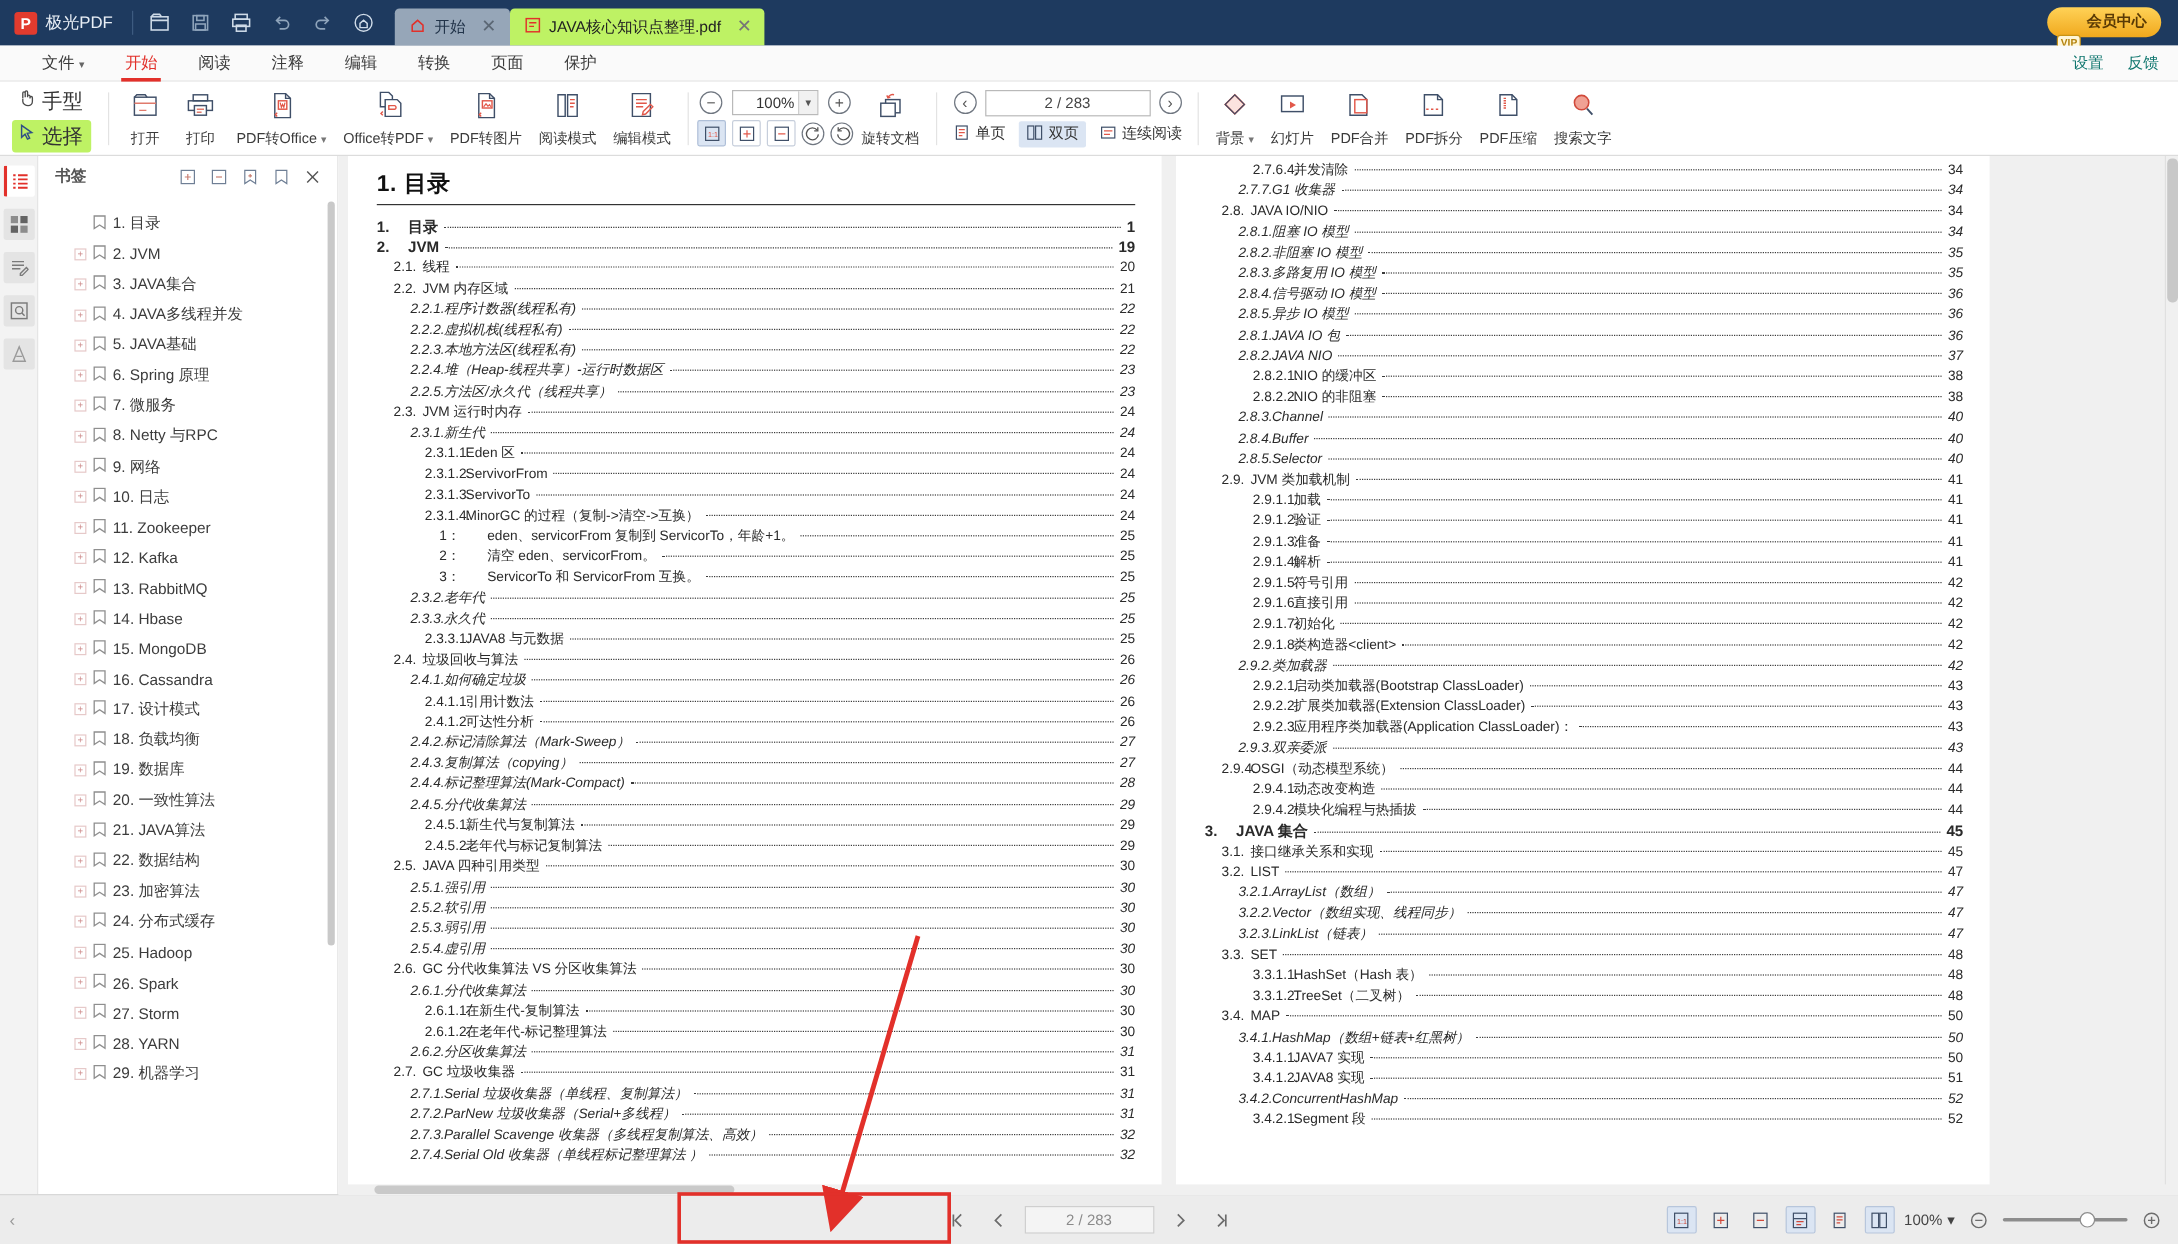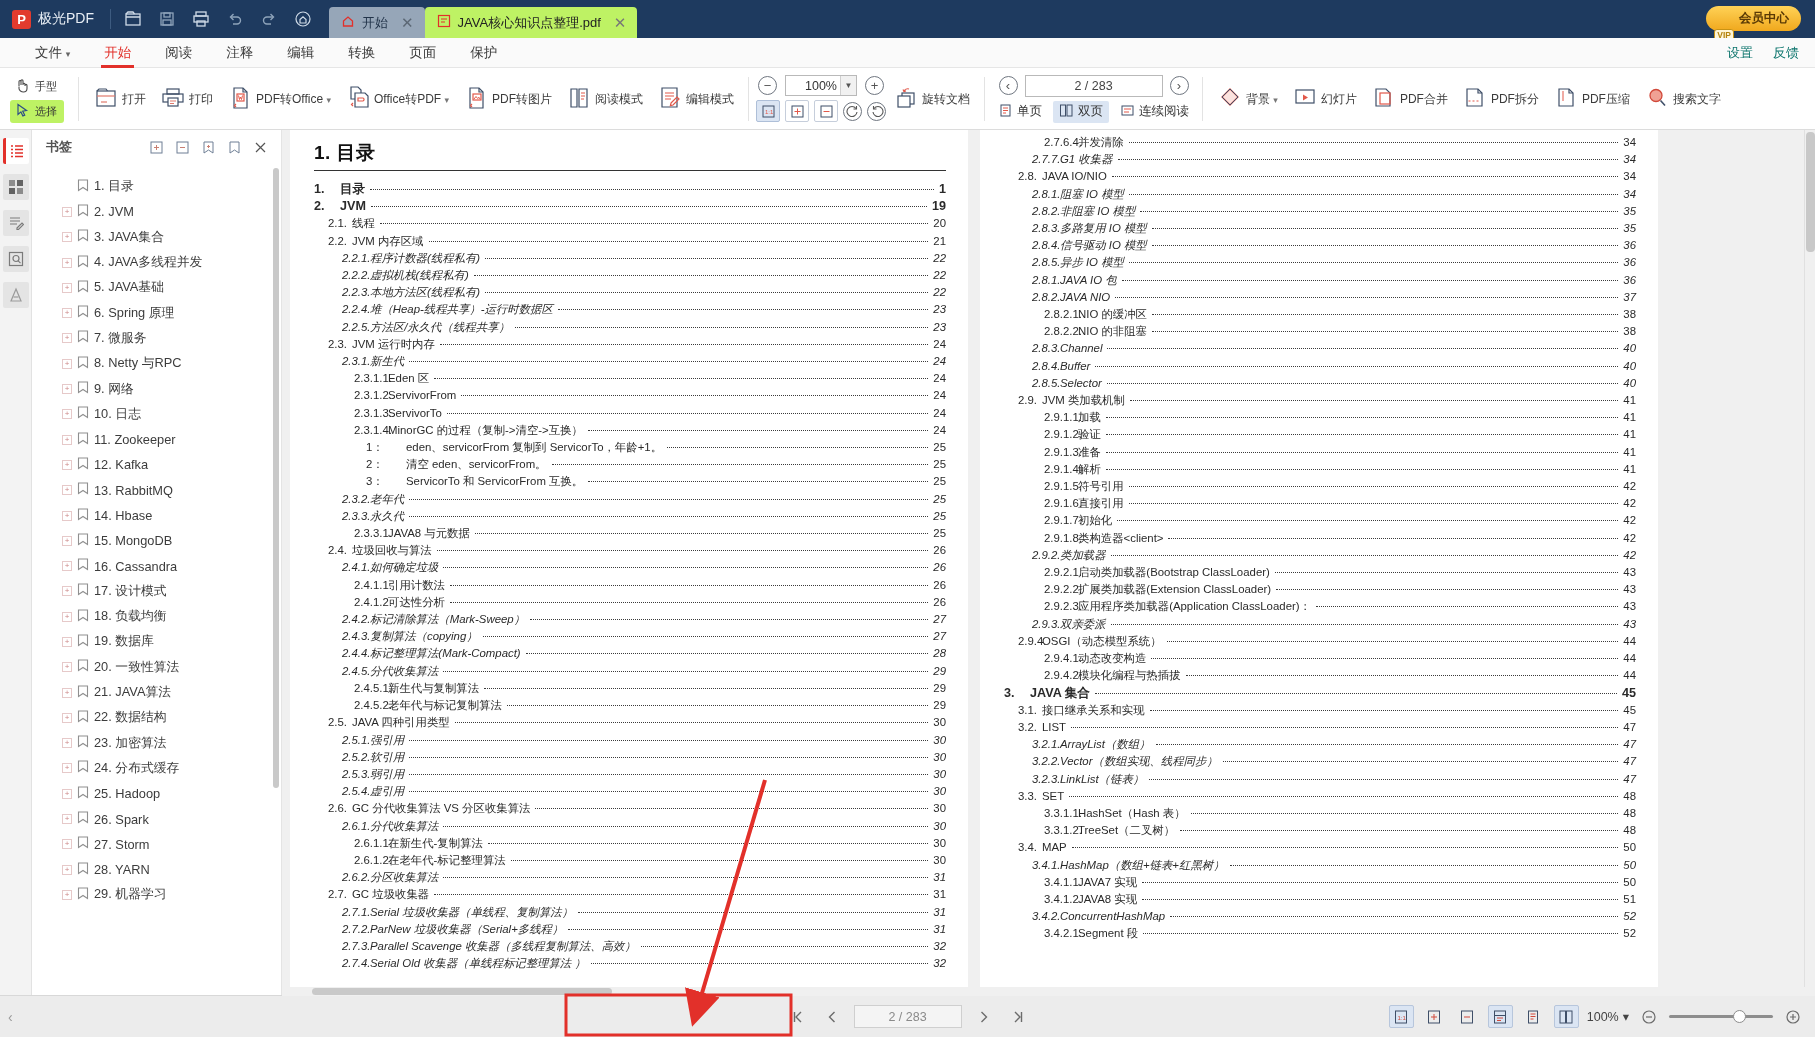--- a/index.html
+++ b/index.html
@@ -44,27 +44,27 @@
     cursor:pointer; position:relative;}
   .menu-item.active{ color:#e2302a; }
   .menu-item.active::after{ content:""; position:absolute; left:14px;right:14px;bottom:0;
     height:2.5px;background:#e2302a;}
   .menubar .right{ position:absolute; right:16px; display:flex; gap:20px; }
   .menubar .right span{ font-size:13px;color:#0f766e;cursor:pointer; }
   
   .ribbon{ height:62px; background:#fff; border-bottom:1px solid #dcdcdc;
     display:flex; align-items:center; padding:0 6px; gap:0; }
   .rb-div{ width:1px;height:44px;background:#e3e3e3;margin:0 7px; }
-  .rb-btn{ width:auto;min-width:46px;padding:2px 7px 0;height:56px;display:flex;flex-direction:row;
+  .rb-btn{ width:auto;min-width:46px;padding:2px 7px 0;height:56px;display:flex;flex-direction:column;
     align-items:center;justify-content:center;gap:3px;cursor:pointer;border-radius:3px;}
   .rb-lab{ font-size:12px;color:#3b3b3b;white-space:nowrap; }
   .rb-lab .car{ font-size:9px;color:#777; }
   
   .tool-stack{ display:flex;flex-direction:column; gap:2px; padding:0 7px 0 4px;}
-  .tool-row{ display:flex;align-items:center;gap:4px;padding:2px 7px 2px 4px;border-radius:3px;font-size:11px;color:#333;cursor:pointer;justify-content:space-between;}
+  .tool-row{ display:flex;align-items:center;gap:4px;padding:2px 7px 2px 4px;border-radius:3px;font-size:17px;color:#333;cursor:pointer;justify-content:space-between;}
   .tool-row.sel{ background:#bef264; }
   
   .zoom-wrap{ display:flex;flex-direction:column;align-items:center;gap:4px; }
   .zoom-top{ display:flex;align-items:center;gap:8px; }
   .circ{ width:19px;height:19px;border:1.3px solid #6f7680;border-radius:50%;
     display:flex;align-items:center;justify-content:center;color:#555;font-size:13px;cursor:pointer;}
   .zoom-box{ width:72px;height:21px;border:1px solid #b9b9b9;background:#fff;display:flex;
     align-items:center;justify-content:center;font-size:12.5px;color:#333; position:relative;}
   .zoom-box .dd{ position:absolute;right:0;top:0;bottom:0;width:16px;background:#f1f1f1;
     border-left:1px solid #cfcfcf;display:flex;align-items:center;justify-content:center;font-size:8px;color:#555;}

